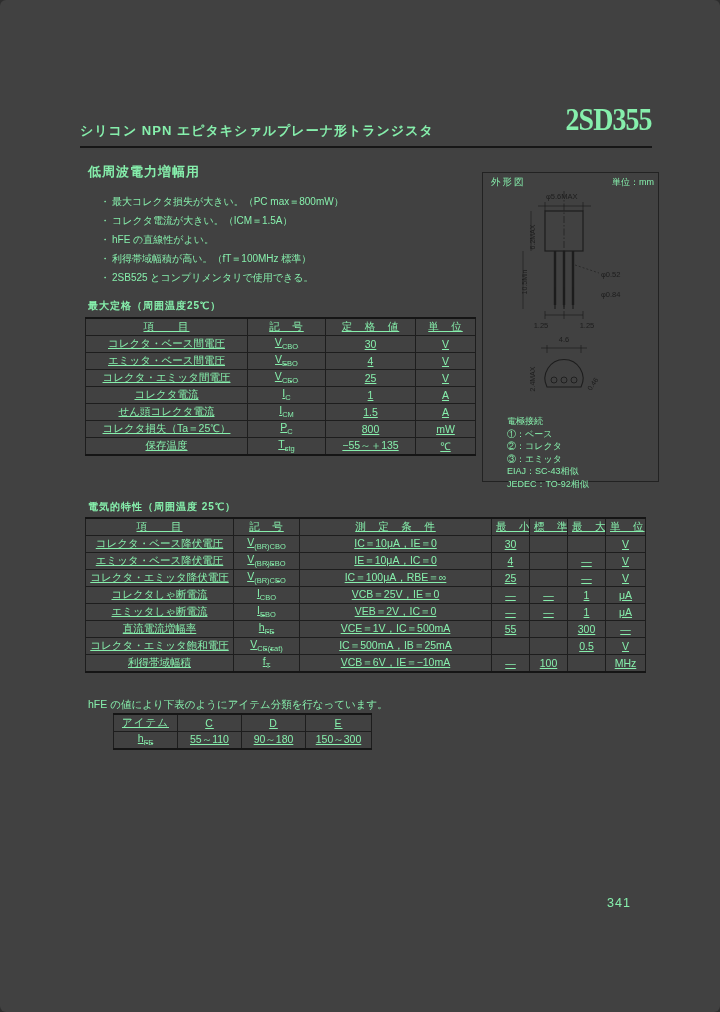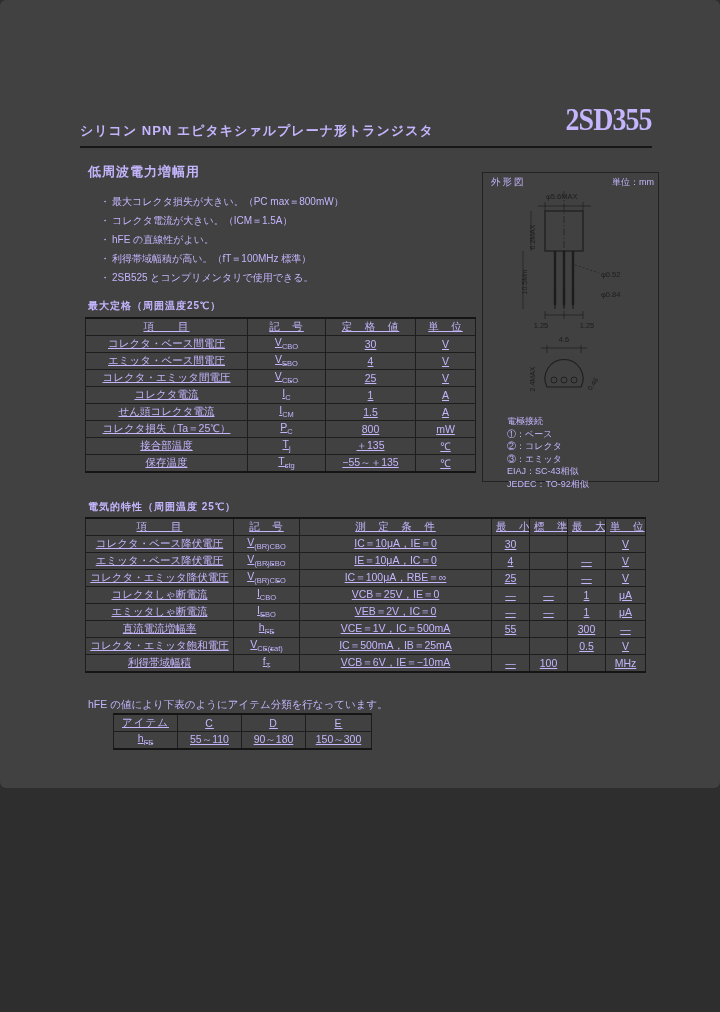--- a/index.html
+++ b/index.html
@@ -1,18 +1,18 @@
 <!DOCTYPE html>
 <html><head>
 <meta charset="utf-8">
 <style>
   html,body{margin:0;padding:0;background:#2e2e2e;}
   .page{
-    position:relative;width:720px;height:788px;margin:0 auto;
-    background:#414141;color:#c4b5fd;overflow:hidden;
+    position:relative;width:720px;height:1012px;margin:0 auto;
+    background:#414141;color:#86efac;overflow:hidden;
     font-family:"Liberation Sans",sans-serif;border-radius:6px;
   }
   .abs{position:absolute;}
   
   .doc-title{left:80px;top:122px;font-size:13px;font-weight:bold;letter-spacing:1px;}
   .part-no{right:68px;top:102px;font-size:31px;font-weight:bold;font-family:"Liberation Serif",serif;letter-spacing:-1px;transform:scaleX(.9);transform-origin:right;}
   .head-rule{left:80px;top:146px;width:572px;height:2px;background:#161616;}
   .app-title{left:88px;top:163px;font-size:13px;font-weight:bold;letter-spacing:1px;}
   
   .features{left:100px;top:192px;font-size:10px;line-height:19px;list-style:none;margin:0;padding:0;}
@@ -115,26 +115,20 @@
           <td>A</td>
         </tr>
 
         <tr>
           <td class="l">コレクタ損失（Ta＝25℃）</td>
           <td>P<sub>C</sub></td>
           <td>800</td>
           <td>mW</td>
         </tr>
 
-        <tr>
-          <td class="l">接合部温度</td>
-          <td>T<sub>j</sub></td>
-          <td>＋135</td>
-          <td>℃</td>
-        </tr>
 
         <tr>
           <td class="l">保存温度</td>
           <td>T<sub>stg</sub></td>
           <td>−55～＋135</td>
           <td>℃</td>
         </tr>
       </tbody>
   </table>
 

